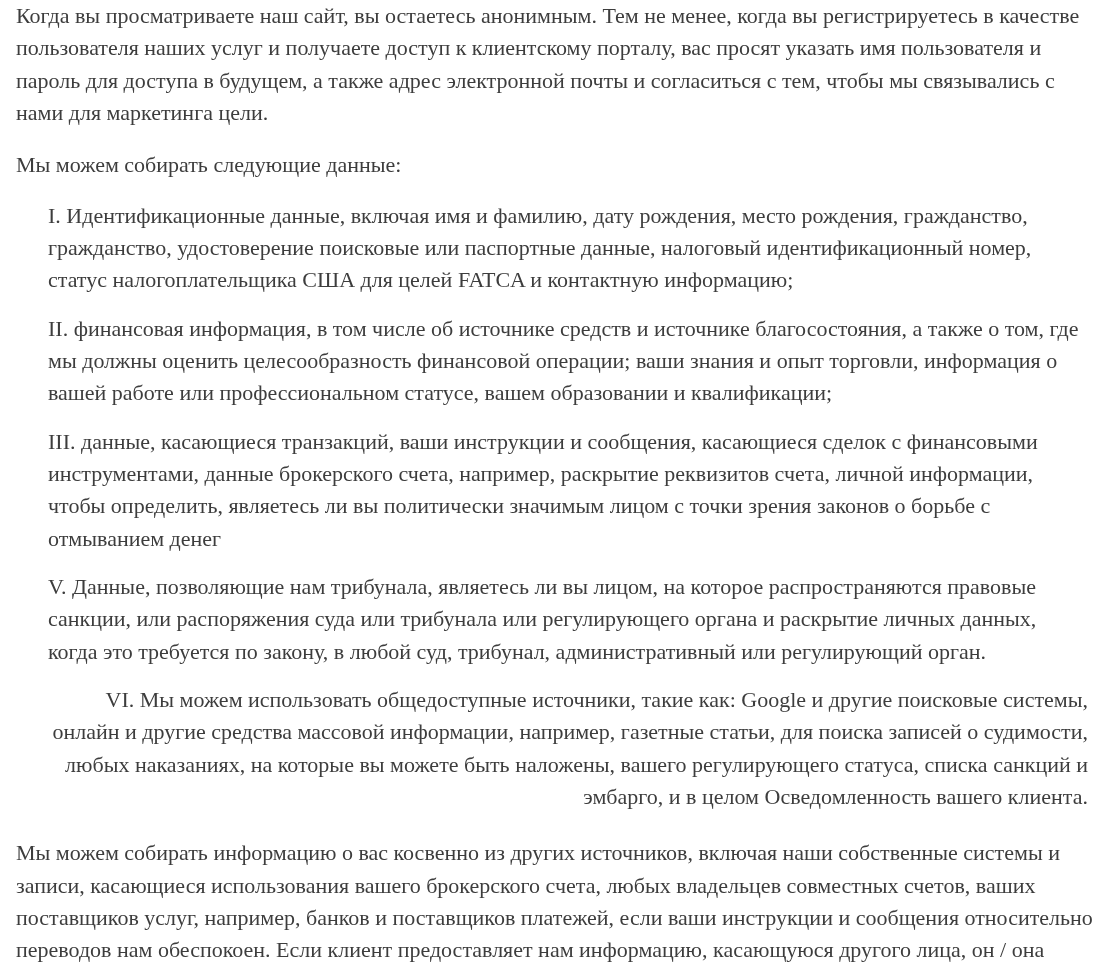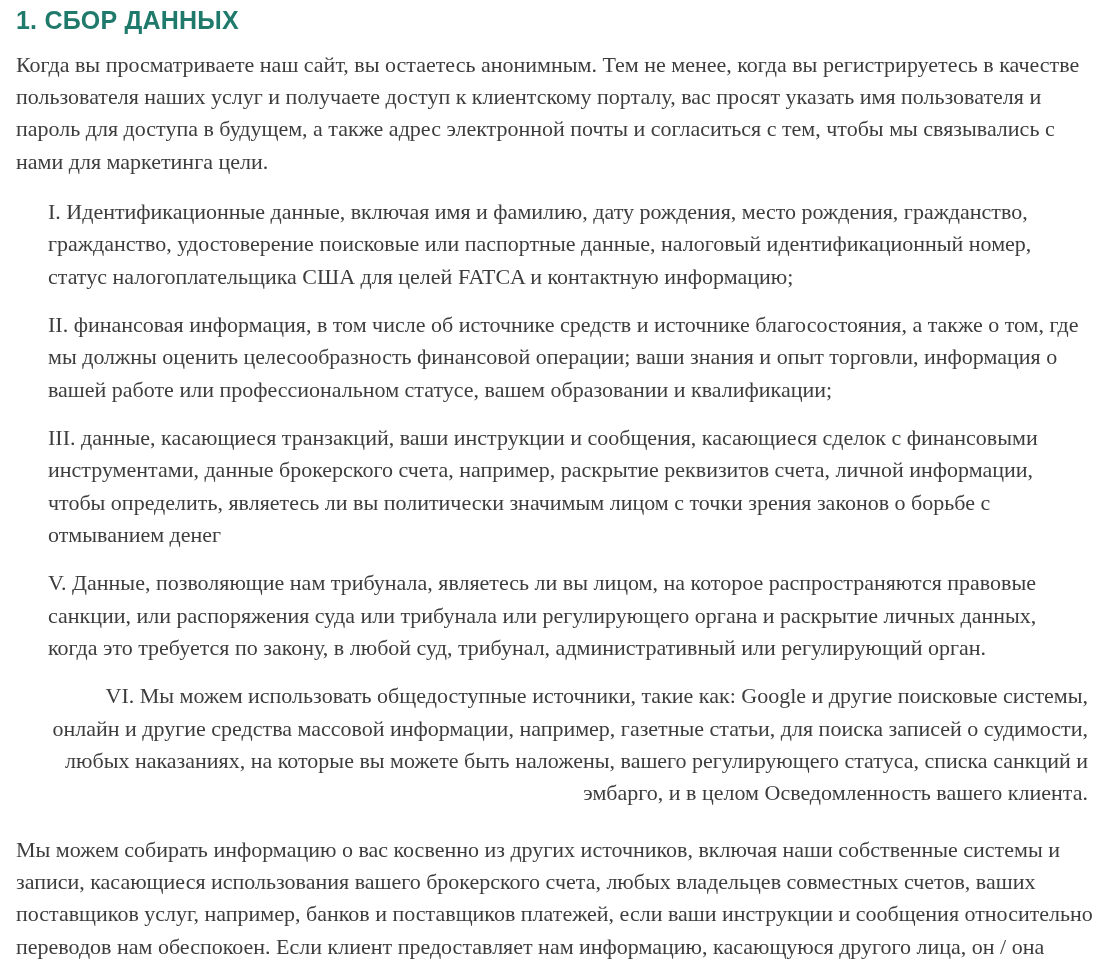--- a/index.html
+++ b/index.html
@@ -53,25 +53,25 @@
   }
   .after-list {
     margin-top: 24px;
   }
 </style>
 </head>
 <body>
 
 <div class="page">
 
-  <h1 class="section-title">1. СБОР ДАННЫХ</h1>
 
   <div class="intro-block">
     <p class="lead">Когда вы просматриваете наш сайт, вы остаетесь анонимным. Тем не менее, когда вы регистрируетесь в качестве пользователя наших услуг и получаете доступ к клиентскому порталу, вас просят указать имя пользователя и пароль для доступа в будущем, а также адрес электронной почты и согласиться с тем, чтобы мы связывались с нами для маркетинга цели.</p>
 
+    <p class="lead">Мы можем собирать следующие данные:</p>
   </div>
 
   <div class="roman-list">
     <p>I. Идентификационные данные, включая имя и фамилию, дату рождения, место рождения, гражданство, гражданство, удостоверение поисковые или паспортные данные, налоговый идентификационный номер, статус налогоплательщика США для целей FATCA и контактную информацию;</p>
     <p>II. финансовая информация, в том числе об источнике средств и источнике благосостояния, а также о том, где мы должны оценить целесообразность финансовой операции; ваши знания и опыт торговли, информация о вашей работе или профессиональном статусе, вашем образовании и квалификации;</p>
     <p>III. данные, касающиеся транзакций, ваши инструкции и сообщения, касающиеся сделок с финансовыми инструментами, данные брокерского счета, например, раскрытие реквизитов счета, личной информации, чтобы определить, являетесь ли вы политически значимым лицом с точки зрения законов о борьбе с отмыванием денег</p>
     <p>V. Данные, позволяющие нам трибунала, являетесь ли вы лицом, на которое распространяются правовые санкции, или распоряжения суда или трибунала или регулирующего органа и раскрытие личных данных, когда это требуется по закону, в любой суд, трибунал, административный или регулирующий орган.</p>
     <p>VI. Мы можем использовать общедоступные источники, такие как: Google и другие поисковые системы, онлайн и другие средства массовой информации, например, газетные статьи, для поиска записей о судимости, любых наказаниях, на которые вы можете быть наложены, вашего регулирующего статуса, списка санкций и эмбарго, и в целом Осведомленность вашего клиента.</p>
   </div>
 

